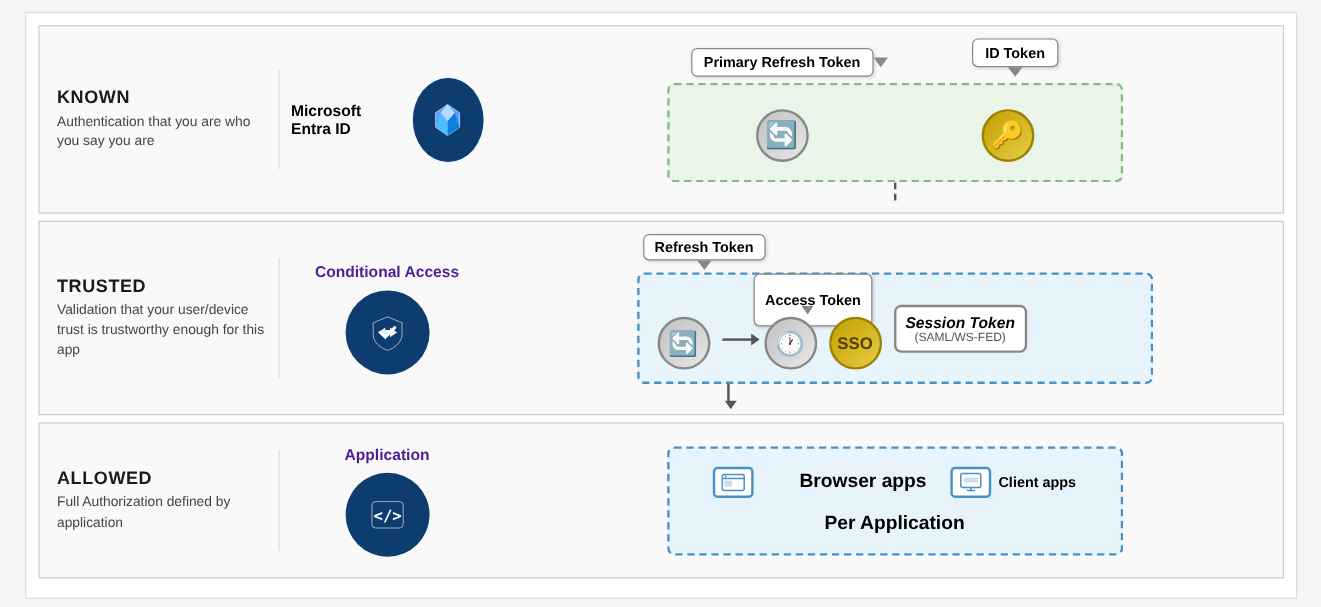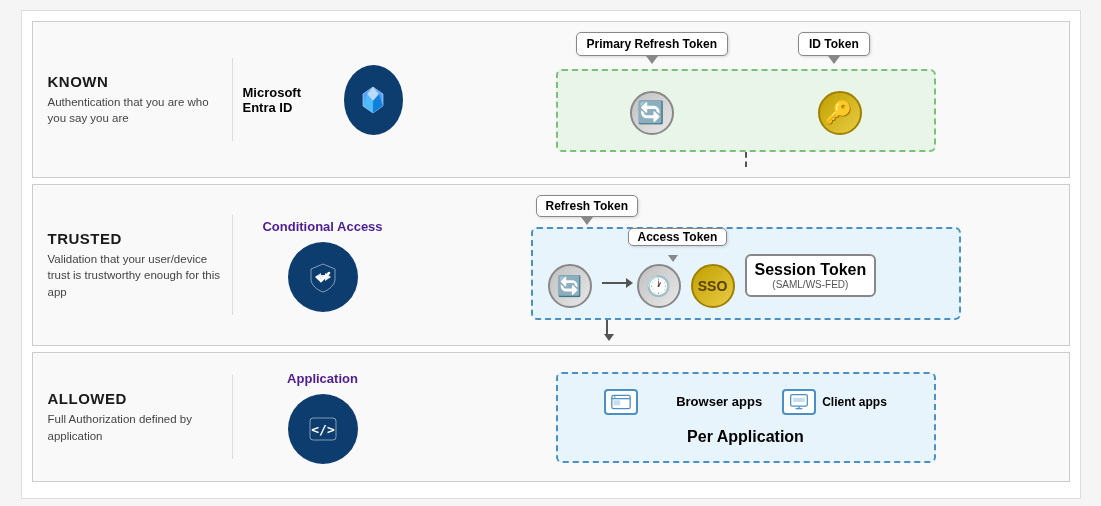--- a/index.html
+++ b/index.html
@@ -203,22 +203,23 @@
 
     
     .session-token-box {
       border: 2px solid #888;
       border-radius: 6px;
       padding: 5px 8px;
       background: white;
       text-align: center;
     }
     .session-token-title {
-      font-size: 16px;
+      font-size: 13px;
       font-weight: 700;
+      font-style: italic;
     }
     .session-token-sub {
       font-size: 10px;
       color: #555;
     }
   </style>
 </head>
 <body>
 
 <div class="diagram-container">
@@ -244,21 +245,21 @@
           </svg>
         </div>
       </div>
     </div>
 
     <div class="right-area">
       <div style="position: relative; width: 380px;">
 
         <div style="display: flex; gap: 70px; margin-bottom: 5px; padding-left: 20px; align-items: flex-end;">
 
-          <div style="position: relative; display: flex; flex-direction: column; align-items: center;">
+          <div style="position: relative; display: flex; flex-direction: row; align-items: center;">
             <div style="background: white; border: 1.5px solid #888; border-radius: 5px; padding: 4px 10px; font-size: 12px; font-weight: 700; white-space: nowrap; box-shadow: 1px 1px 3px rgba(0,0,0,0.15);">
               <span>Primary Refresh Token</span>
             </div>
             <div style="width: 0; height: 0; border-left: 6px solid transparent; border-right: 6px solid transparent; border-top: 8px solid #888; margin-top: 0;"></div>
           </div>
 
           <div style="position: relative; display: flex; flex-direction: column; align-items: center;">
             <div style="background: white; border: 1.5px solid #888; border-radius: 5px; padding: 4px 10px; font-size: 12px; font-weight: 700; white-space: nowrap; box-shadow: 1px 1px 3px rgba(0,0,0,0.15);">
               <span>ID Token</span>
             </div>
@@ -310,21 +311,21 @@
           <div style="display: flex; flex-direction: column; align-items: center; justify-content: space-between;">
             <div style="background: white; border: 1.5px solid #888; border-radius: 5px; padding: 3px 9px; font-size: 12px; font-weight: 600; white-space: nowrap; box-shadow: 1px 1px 3px rgba(0,0,0,0.15);">
               <span>Refresh Token</span>
             </div>
             <div style="width: 0; height: 0; border-left: 6px solid transparent; border-right: 6px solid transparent; border-top: 8px solid #888;"></div>
           </div>
         </div>
 
         <div class="blue-dashed-box" style="position: relative; align-items: flex-start; padding-top: 25px; gap: 10px;">
 
-          <div style="position: absolute; top: -1px; left: 95px; background: white; border: 1.5px solid #888; border-radius: 5px; padding: 1px 9px; font-size: 12px; font-weight: 700; white-space: nowrap; box-shadow: 1px 1px 3px rgba(0,0,0,0.15);">
+          <div style="position: absolute; top: -1px; left: 95px; background: white; border: 1.5px solid #888; border-radius: 5px; padding: 14px 9px; font-size: 12px; font-weight: 700; white-space: nowrap; box-shadow: 1px 1px 3px rgba(0,0,0,0.15);">
             <span>Access Token</span>
           </div>
           <div style="position: absolute; top: 26px; left: 135px; width: 0; height: 0; border-left: 5px solid transparent; border-right: 5px solid transparent; border-top: 7px solid #888;"></div>
 
           <div style="display: flex; flex-direction: column; align-items: center; margin-top: 10px;">
             <div class="token-coin" style="background: linear-gradient(135deg, #c0c0c0, #e8e8e8); border-color: #888; font-size: 20px; width: 44px; height: 44px;">🔄</div>
           </div>
 
           <div style="display: flex; align-items: center; margin-top: 28px;">
             <div style="width: 25px; height: 2px; background: #555; position: relative;">
@@ -382,21 +383,21 @@
 
             <div class="app-item">
               <div class="app-icon">
                 <svg viewBox="0 0 24 24" width="20" height="20">
                   <rect x="1" y="4" width="22" height="16" rx="2" fill="none" stroke="#4a90c4" stroke-width="1.5"></rect>
                   <line x1="1" y1="8" x2="23" y2="8" stroke="#4a90c4" stroke-width="1.5"></line>
                   <circle cx="4.5" cy="6" r="1" fill="#4a90c4"></circle>
                   <rect x="3" y="10" width="8" height="6" rx="1" fill="#4a90c4" opacity="0.3"></rect>
                 </svg>
               </div>
-              <span style="font-size: 13px; font-weight: 600; margin-left: 32px;">Browser apps</span>
+              <span style="font-size: 16px; font-weight: 600; margin-left: 32px;">Browser apps</span>
             </div>
 
             <div class="app-item">
               <div class="app-icon">
                 <svg viewBox="0 0 24 24" width="20" height="20">
                   <rect x="2" y="3" width="20" height="14" rx="2" fill="none" stroke="#4a90c4" stroke-width="1.5"></rect>
                   <line x1="8" y1="20" x2="16" y2="20" stroke="#4a90c4" stroke-width="1.5"></line>
                   <line x1="12" y1="17" x2="12" y2="20" stroke="#4a90c4" stroke-width="1.5"></line>
                   <rect x="5" y="7" width="14" height="5" rx="1" fill="#4a90c4" opacity="0.3"></rect>
                 </svg>

